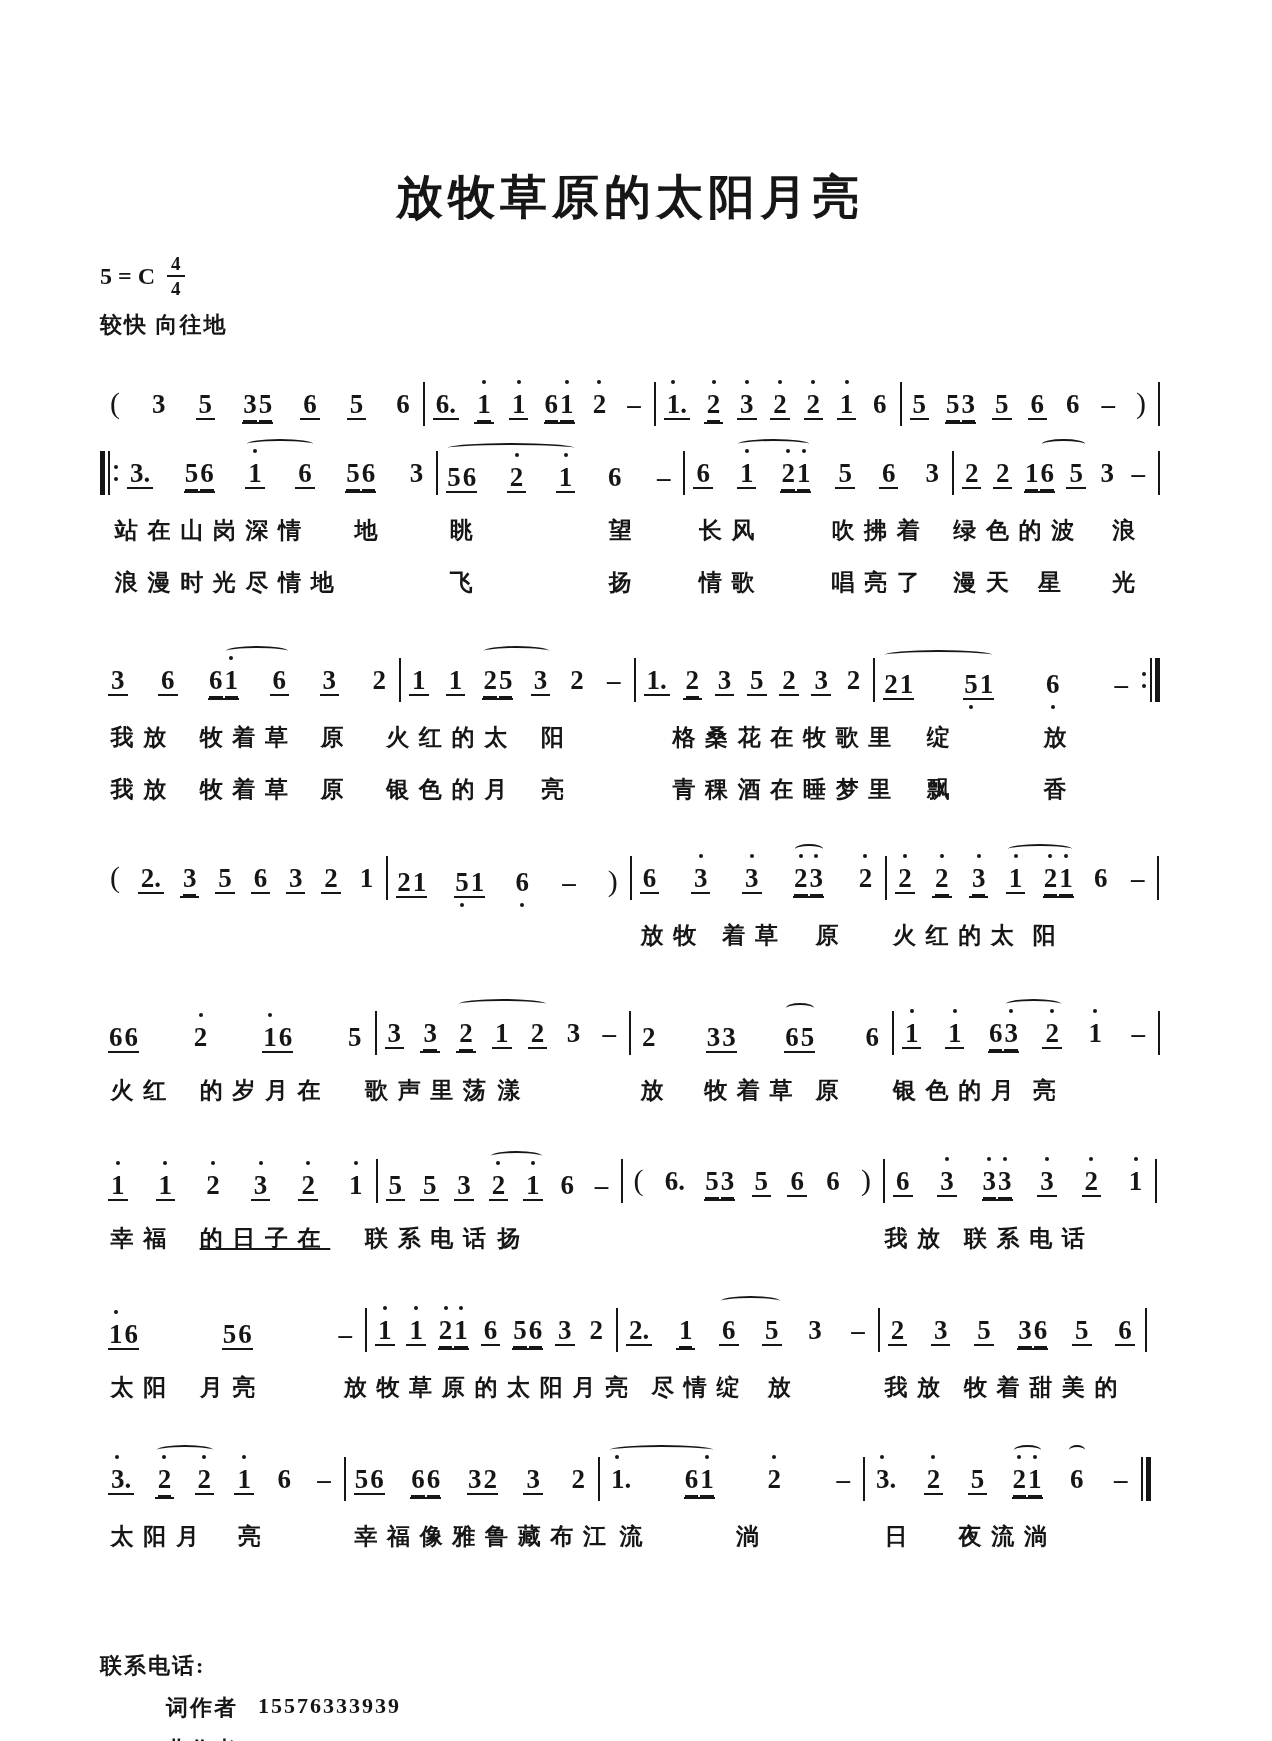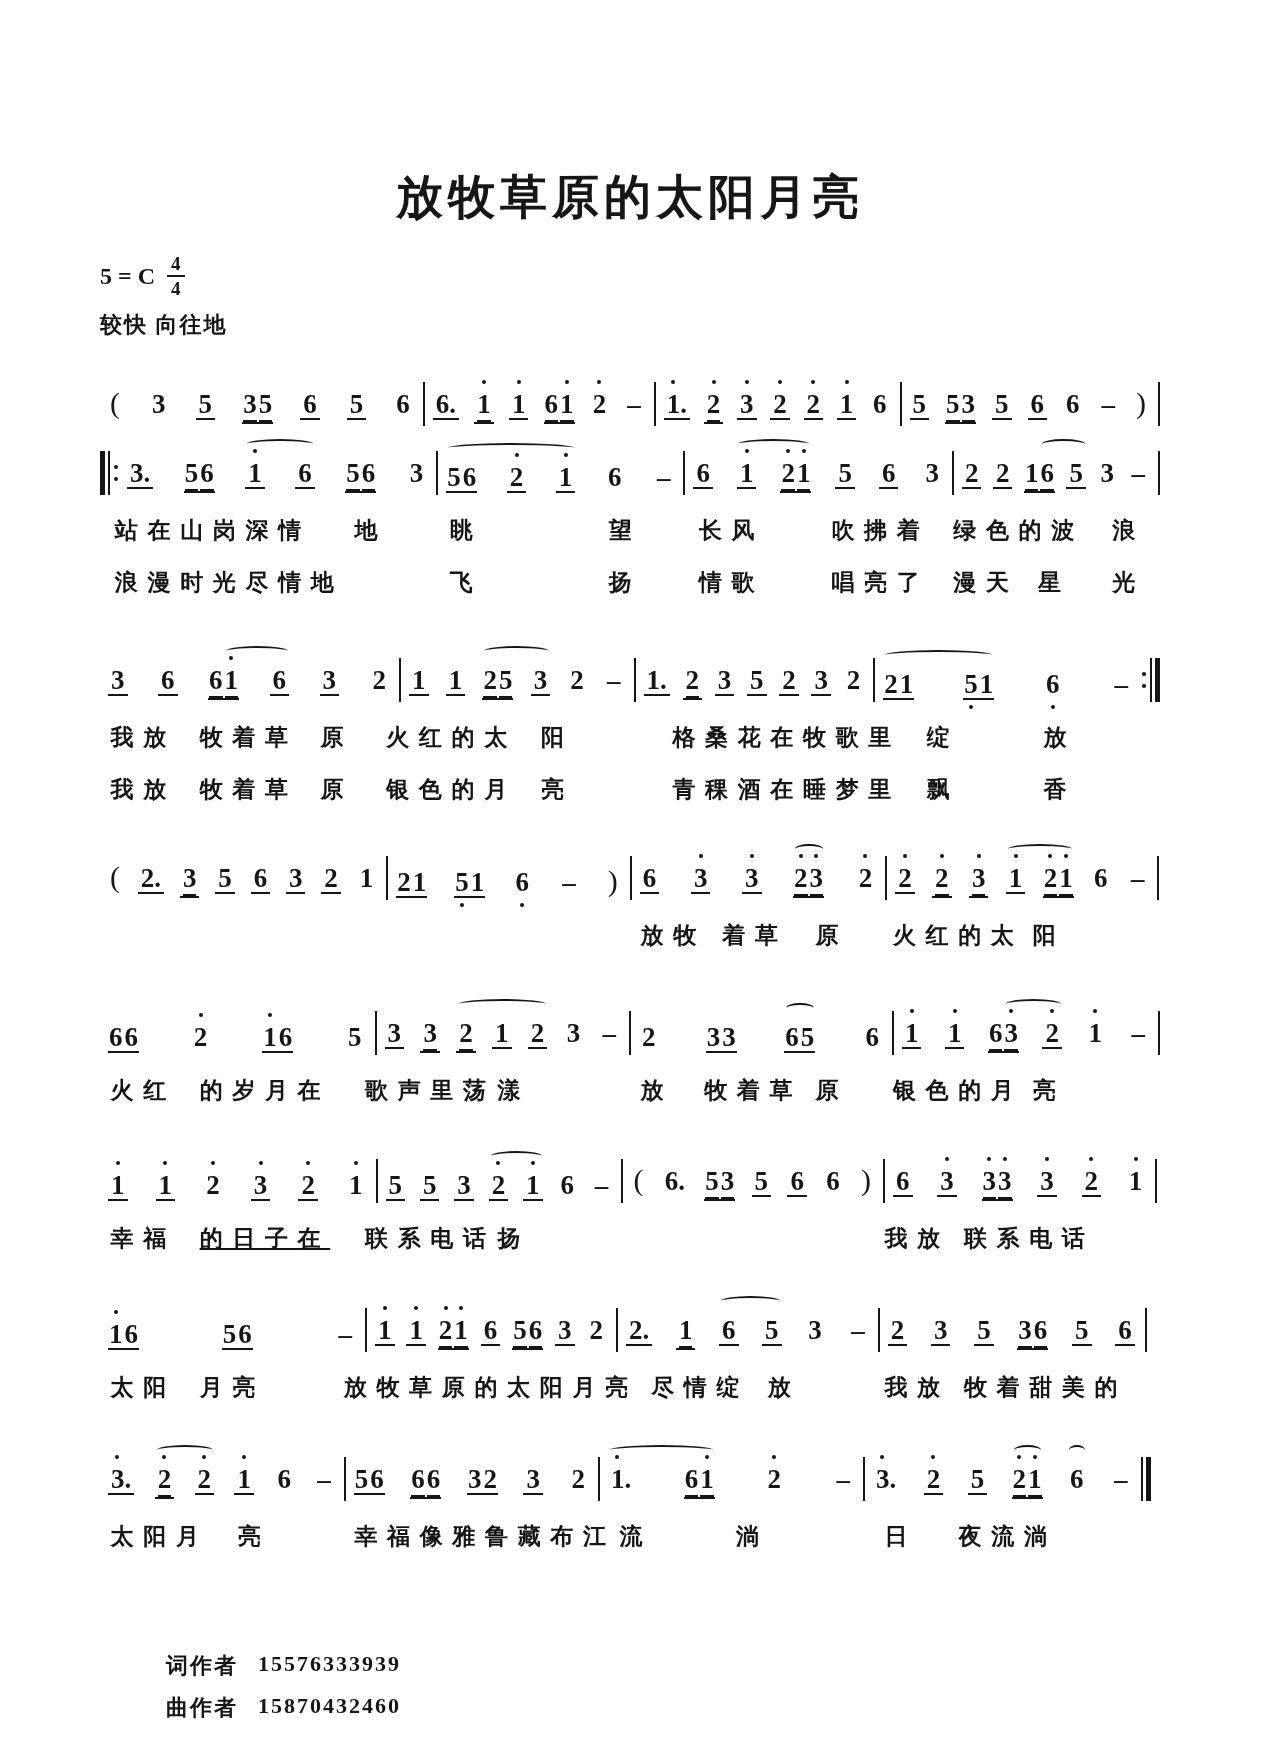--- a/index.html
+++ b/index.html
@@ -675,20 +675,21 @@
           <span class="lyc" style="left: 24%;">幸福像雅鲁藏布江</span>
           <span class="lyc" style="left: 49%;">流</span>
           <span class="lyc" style="left: 60%;">淌</span>
           <span class="lyc" style="left: 74%;">日</span>
           <span class="lyc" style="left: 81%;">夜流淌</span>
         </div>
       </div>
     </div>
 
   <div class="footer">
+    <div>联系电话:</div>
     <div class="entry">
       <span>词作者</span>
       <span>15576333939</span>
     </div>
     <div class="entry">
       <span>曲作者</span>
       <span>15870432460</span>
     </div>
   </div>
 </div>

